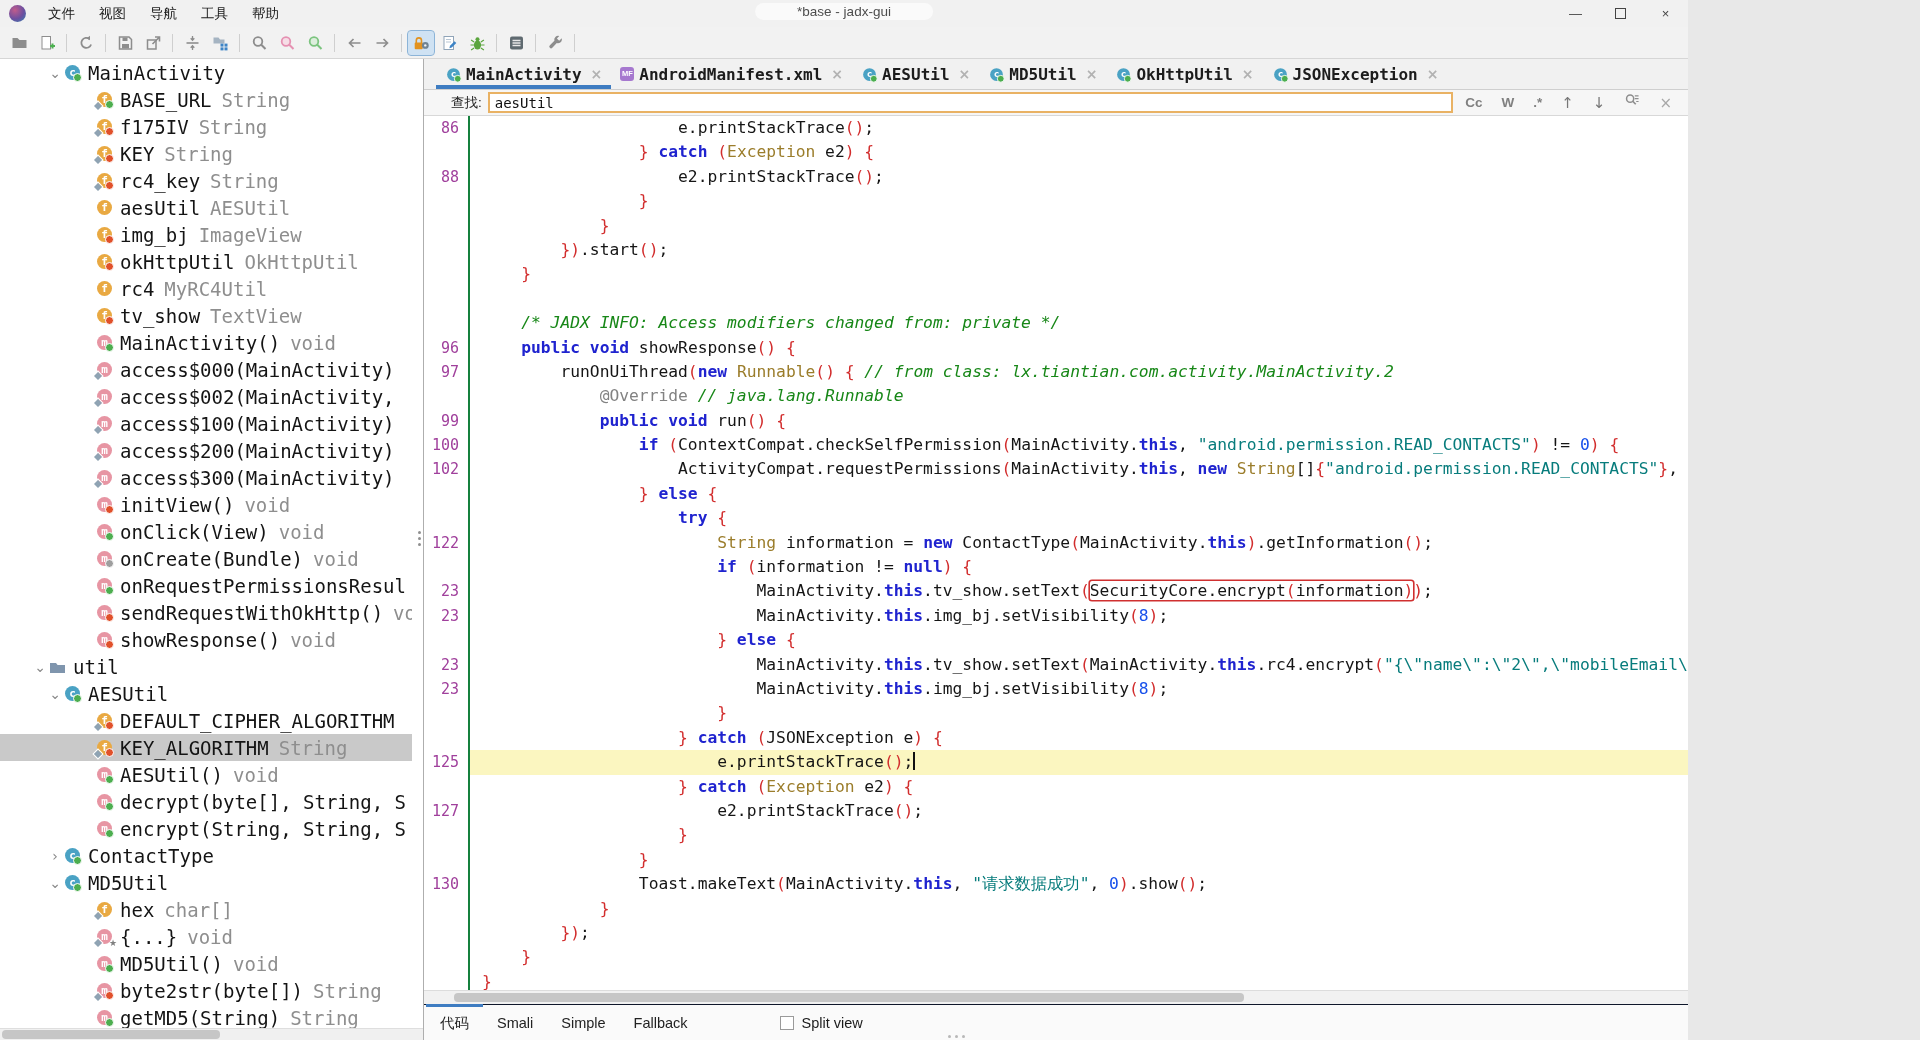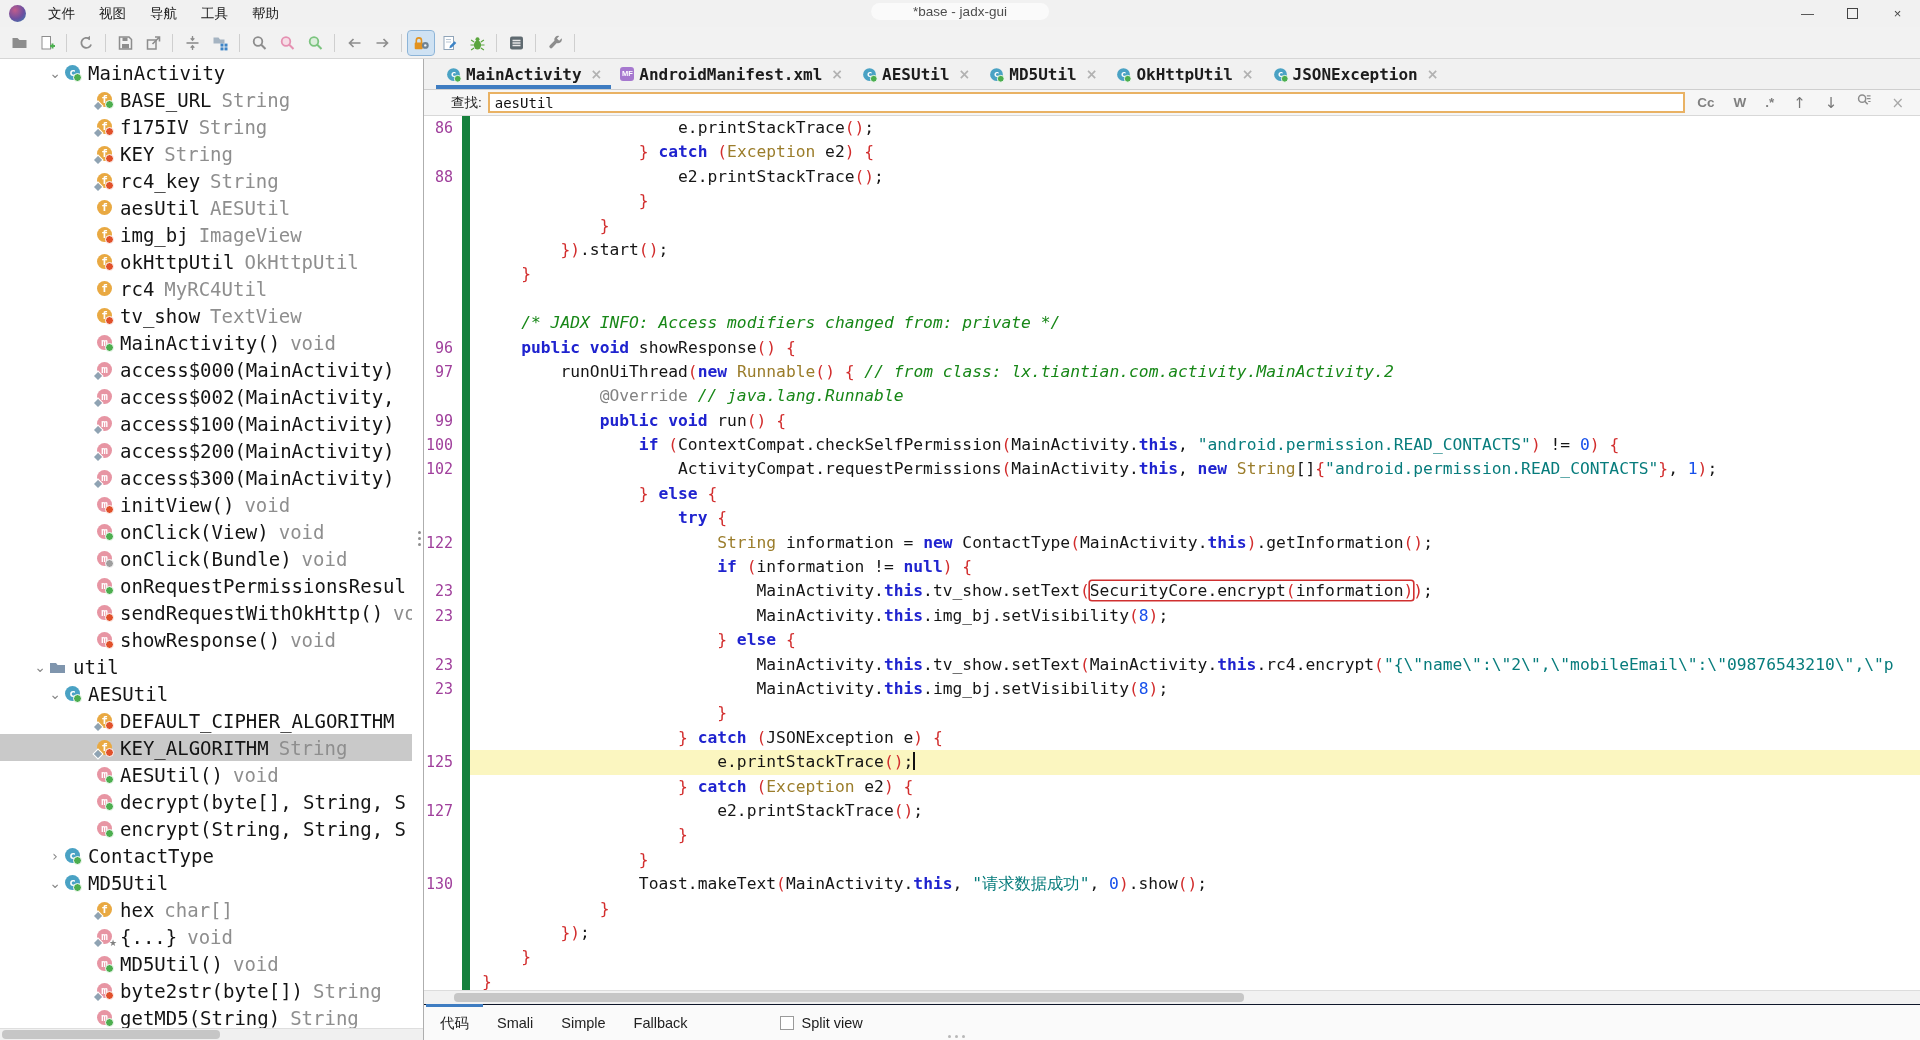--- a/index.html
+++ b/index.html
@@ -1,16 +1,16 @@
 <!DOCTYPE html>
 <html><head>
 <meta charset="utf-8">
 <style>
   html,body{margin:0;padding:0;background:#e8e8e8;}
-  #app{position:relative;width:1920px;height:1040px;background:#f9a8d4;overflow:hidden;
+  #app{position:relative;width:1688px;height:1040px;background:#f9a8d4;overflow:hidden;
        font-family:"Liberation Sans",sans-serif;color:#1a1a1a;}
   
   #titlebar{height:27px;display:flex;align-items:center;position:relative;background:#f1f1f1;}
   #logo{width:17px;height:17px;border-radius:50%;margin:0 10px 0 9px;
         background:radial-gradient(circle at 35% 30%,#c05c8c 0%,#6b4fa0 55%,#2f86b0 100%);flex:0 0 17px;}
   #menubar{display:flex;height:100%;align-items:center;}
   .menu-item{padding:0 12px;font-size:13.5px;line-height:27px;cursor:default;}
   #title-pill{position:absolute;left:50%;top:3px;transform:translateX(-50%);
         background:#fafafa;border-radius:9px;padding:1px 42px;font-size:13.5px;color:#4d4d4d;white-space:nowrap;}
   #wincontrols{position:absolute;right:0;top:0;height:27px;display:flex;}
@@ -73,21 +73,21 @@
         font:14px "DejaVu Sans Mono",monospace;padding:0 5px;outline:none;color:#111;}
   #searchbtns{display:flex;align-items:center;gap:19px;margin:0 16px 0 12px;}
   .sbtn{font-weight:bold;font-size:13.5px;color:#808080;}
   .sarrow{font-size:15px;color:#777;font-family:"DejaVu Sans",sans-serif;}
   .sclose{color:#a8a8a8;font-size:15px;font-family:"DejaVu Sans",sans-serif;}
   
   #code{flex:1;position:relative;overflow:hidden;background:#fff;
         font-family:"DejaVu Sans Mono",monospace;font-size:16.3px;line-height:24.4px;}
   .cline{display:flex;height:24.4px;}
   .gut{flex:0 0 46px;width:46px;text-align:right;padding-right:9px;box-sizing:border-box;
-        color:#a0409c;font-size:15px;border-right:8px solid #15803d;}
+        color:#a0409c;font-size:15px;border-right:2px solid #15803d;}
   .cline pre{flex:1;margin:0;padding-left:12px;white-space:pre;overflow:hidden;
         font-family:inherit;font-size:inherit;line-height:inherit;}
   .cline.hl pre{background:#fbf6c0;}
   .tk-k{color:#1f23cf;font-weight:bold;}
   .tk-p{color:#151515;}
   .tk-r{color:#d22d2d;}
   .tk-s{color:#077c7c;}
   .tk-c{color:#178717;font-style:italic;}
   .tk-t{color:#9b7d2b;}
   .tk-n{color:#1750eb;}
@@ -426,21 +426,21 @@
               <span class="dot dgreen"></span>
             </span>
             <span class="tname">onClick(View)</span>
             <span class="ttype">void</span>
           </div>
           <div class="trow" style="padding-left: 96px;">
             <span class="tico">
               <span class="badge b-me">m</span>
               <span class="dot dgrey"></span>
             </span>
-            <span class="tname">onClick(Bundle)</span>
+            <span class="tname">onCreate(Bundle)</span>
             <span class="ttype">void</span>
           </div>
           <div class="trow" style="padding-left: 96px;">
             <span class="tico">
               <span class="badge b-me">m</span>
               <span class="dot dgreen"></span>
             </span>
             <span class="tname">onRequestPermissionsResul</span>
           </div>
           <div class="trow" style="padding-left: 96px;">

